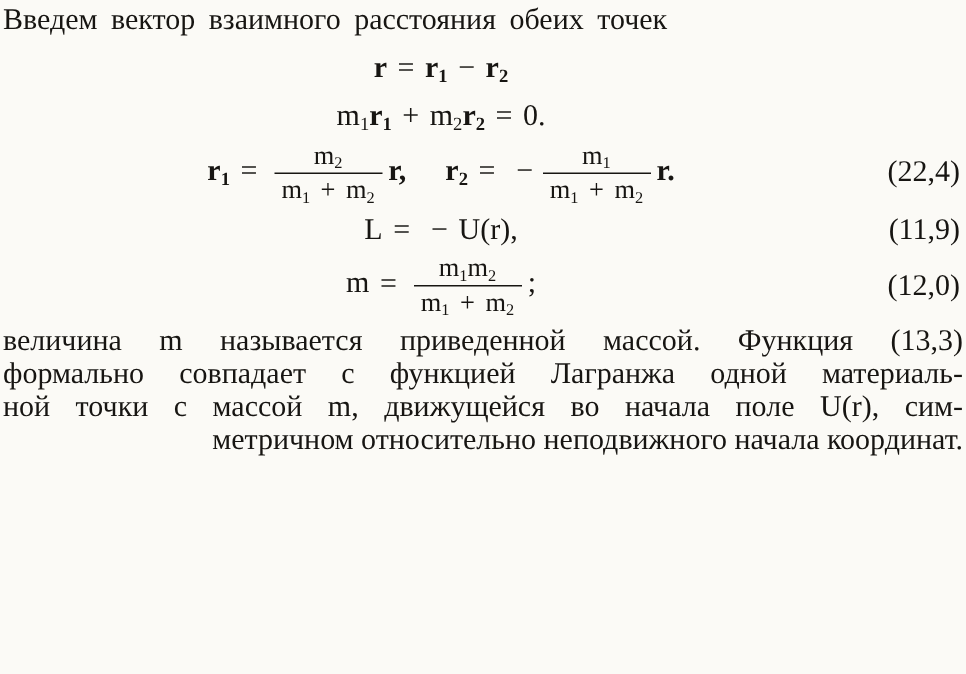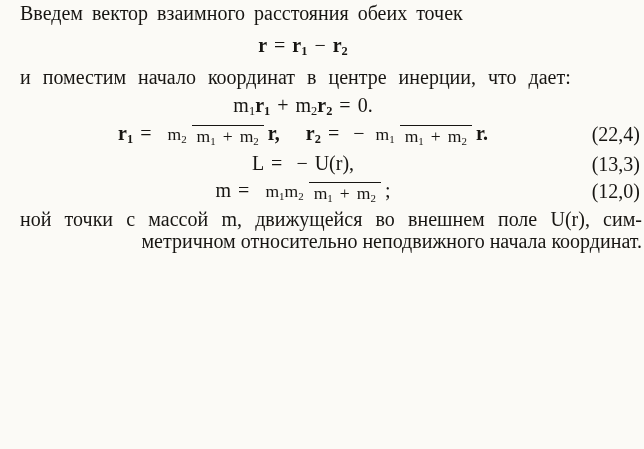--- a/index.html
+++ b/index.html
@@ -3,38 +3,38 @@
 <meta charset="utf-8">
 <style>
   html,body{margin:0;padding:0;}
   body{
     width:644px;height:449px;overflow:hidden;box-sizing:border-box;
     background:var(--background,#fbfaf6);
     color:var(--ink,#171512);
     font-family:"Liberation Serif","DejaVu Serif",serif;
     font-size:20px;line-height:23px;
   }
-  .page{width:644px;height:449px;box-sizing:border-box;padding:2px 2px 0 20px;}
+  .page{width:644px;height:449px;box-sizing:border-box;padding:2px 2px 0 2px;}
   .para{margin:0;}
   .ws1{word-spacing:4px;}
   .ws2{word-spacing:7px;}
   .eq-row{position:relative;display:flex;justify-content:center;align-items:center;padding-right:56px;}
   .eqr1{margin:9px 0 9px;}
   .eqr2{margin:5px 0 5px;}
   .eqr3{margin:2px 0 6px;}
   .eqr4{margin:6px 0 4px;}
   .eqr5{margin:0 0 4px;}
   .eq-num{position:absolute;right:2px;top:50%;transform:translateY(-50%);font-size:20px;}
   .m-it{}
   .m-b{font-weight:bold;}
   .op{margin:0 7px;}
   .opn{margin:0 2px 0 7px;}
   sub{font-size:0.62em;vertical-align:-0.28em;line-height:0;}
   sup{font-size:0.62em;vertical-align:0.5em;line-height:0;}
-  .frac{display:inline-flex;align-items:center;vertical-align:middle;
+  .frac{display:inline-flex;flex-direction:column;align-items:center;vertical-align:middle;
         font-size:0.88em;line-height:1.12;margin:0 4px;}
   .frac .fnum{padding:0 5px 1px;}
   .frac .fden{border-top:1px solid var(--ink,#171512);padding:1px 5px 0;}
   .gap-after{margin-right:26px;}
   .closing{margin-top:4px;line-height:22px;}
   .jline{text-align:justify;text-align-last:justify;}
   .lline{text-align:right;}
 </style>
 </head>
 <body style="--background: #fbfaf6; --ink: #171512;">
@@ -42,21 +42,20 @@
 <div class="page">
 
   <p class="para ws1">Введем вектор взаимного расстояния обеих точек</p>
 
   <div class="eq-row eqr1">
     <span>
       <span class="m-b">r</span><span class="op">=</span><span class="m-b"><span>r</span><sub>1</sub></span><span class="op">−</span><span class="m-b"><span>r</span><sub>2</sub></span>
     </span>
   </div>
 
-  <p class="para ws2">и поместим начало координат в центре инерции, что дает:</p>
 
   <div class="eq-row eqr2">
     <span>
       <span class="m-it"><span>m</span><sub>1</sub></span><span class="m-b"><span>r</span><sub>1</sub></span><span class="op">+</span><span class="m-it"><span>m</span><sub>2</sub></span><span class="m-b"><span>r</span><sub>2</sub></span><span class="op">=</span><span>0.</span>
     </span>
   </div>
 
 
   <div class="eq-row eqr3">
     <span>
@@ -69,32 +68,34 @@
         </span><span class="m-b">r.</span>
     </span>
     <span class="eq-num">(22,4)</span>
   </div>
 
 
   <div class="eq-row eqr4">
     <span>
       <span class="m-it">L</span><span class="op">=</span><span class="op">−</span><span class="m-it">U</span><span>(</span><span class="m-it">r</span><span>),</span>
     </span>
-    <span class="eq-num">(13,3)</span>
+    <span class="eq-num">(11,9)</span>
   </div>
 
 
   <div class="eq-row eqr5">
     <span>
       <span class="m-it">m</span><span class="op">=</span><span class="frac">
           <span class="fnum m-it"><span>m</span><sub>1</sub><span>m</span><sub>2</sub></span>
           <span class="fden m-it"><span>m</span><sub>1</sub><span class="op">+</span><span>m</span><sub>2</sub></span>
         </span><span>;</span>
     </span>
     <span class="eq-num">(12,0)</span>
   </div>
 
   <div class="closing">
-    <div class="jline"><span>ной точки с массой </span><span class="m-it">m</span><span>, движущейся во внешнем поле </span><span class="m-it">U</span><span>(</span><span class="m-it">r</span><span>), сим-</span></div>
+    <div class="jline"><span>величина </span><span class="m-it">m</span><span> называется </span><span class="m-it">приведенной массой</span><span>. Функция (13,3)</span></div>
+    <div class="jline">формально совпадает с функцией Лагранжа одной материаль-</div>
+    <div class="jline"><span>ной точки с массой </span><span class="m-it">m</span><span>, движущейся во начала поле </span><span class="m-it">U</span><span>(</span><span class="m-it">r</span><span>), сим-</span></div>
     <div class="lline">метричном относительно неподвижного начала координат.</div>
   </div>
 
 </div>
 
 </body></html>

